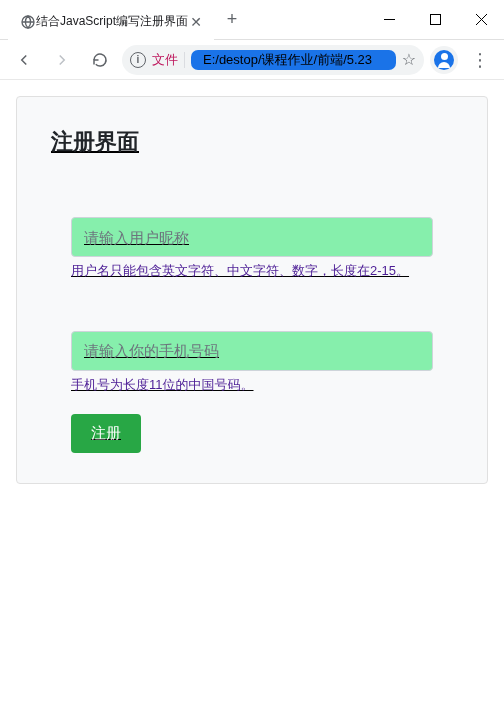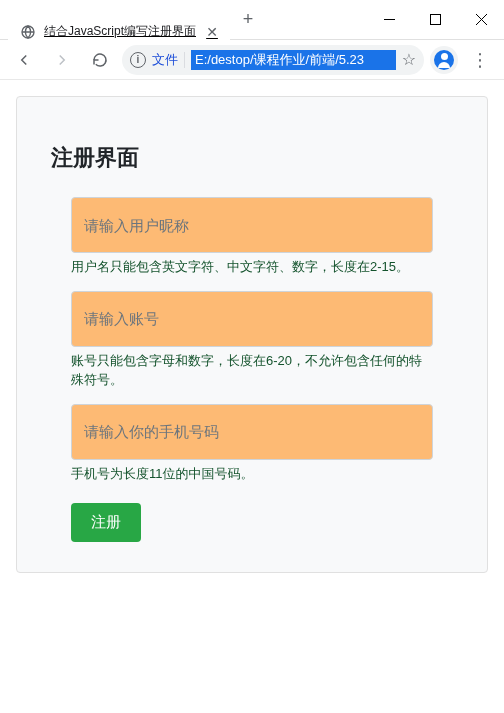--- a/index.html
+++ b/index.html
@@ -13,31 +13,29 @@
     
     .titlebar {
       height: 40px;
       background: #fff;
       display: flex;
       align-items: center;
       border-bottom: 1px solid #e0e0e0;
     }
     .tab {
       display: flex;
-      align-items: flex-end;
+      align-items: center;
       height: 36px;
       background: #fff;
       border-radius: 8px 8px 0 0;
       padding: 0 10px 0 12px;
       margin-left: 8px;
       margin-top: 4px;
-      gap: 8px;
       max-width: 240px;
       position: relative;
-      text-decoration: underline;
     }
     .tab .favicon {
       width: 16px;
       height: 16px;
       border-radius: 50%;
       display: flex;
       align-items: center;
       justify-content: center;
       font-size: 14px;
       color: #5f6368;
@@ -109,36 +107,37 @@
       border: 1.5px solid #5f6368;
       border-radius: 50%;
       display: flex; align-items: center; justify-content: center;
       font-size: 10px;
       font-weight: bold;
       color: #5f6368;
       flex-shrink: 0;
     }
     .addr-label {
       font-size: 13px;
-      color: #1d4ed8;
+      color: #be185d;
       flex-shrink: 0;
     }
     .addr-sep {
       width: 1px; height: 16px;
       background: #dadce0;
       flex-shrink: 0;
     }
     .addr-url {
       font-size: 13px;
       background: #1a73e8;
-      color: #ffffff;
-      padding: 1px 4px;
+      color: #000000;
+      padding: 1px 12px;
       white-space: nowrap;
       overflow: hidden;
       flex: 1;
+      border-radius: 7px;
     }
     .addr-star {
       color: #5f6368;
       font-size: 16px;
       flex-shrink: 0;
     }
     .avatar {
       width: 28px; height: 28px;
       border-radius: 50%;
       background: #f1f3f4;
@@ -173,53 +172,55 @@
       font-size: 18px;
     }
     
     .content {
       padding: 16px;
     }
     .form-card {
       background: #f8f9fa;
       border: 1px solid #e0e0e0;
       border-radius: 4px;
-      padding: 46px 34px 30px 34px;
+      padding: 30px 34px 30px 34px;
+      text-decoration: underline;
     }
     .form-title {
       font-size: 22px;
       font-weight: 700;
       color: #212529;
       margin-bottom: 24px;
     }
     .form-group {
       margin-bottom: 14px;
       padding: 0 20px;
     }
     .input-wrap {
       position: relative;
       display: flex;
       align-items: center;
     }
     .form-input {
       width: 100%;
-      height: 56px;
+      height: 40px;
       padding: 8px 12px;
       font-size: 15px;
       border: 1px solid #ced4da;
       border-radius: 4px;
-      background: #fdba74;
+      background: #86efac;
       color: #495057;
+      margin-top: 36px;
     }
     .form-input::placeholder {
       color: #6c757d;
     }
     .hint {
       font-size: 13px;
-      color: #14532d;
+      color: #4c1d95;
       margin-top: 4px;
       line-height: 1.5;
     }
     .eye-wrap {
       position: absolute;
       right: -34px;
       display: flex;
       align-items: center;
     }
     .eye-icon {
@@ -310,26 +311,20 @@
   <div class="form-card">
     <h2 class="form-title">注册界面</h2>
 
     <div class="form-group">
       <div class="input-wrap">
         <input class="form-input" type="text" placeholder="请输入用户昵称" style="">
       </div>
       <div class="hint">用户名只能包含英文字符、中文字符、数字，长度在2-15。</div>
     </div>
 
-    <div class="form-group">
-      <div class="input-wrap">
-        <input class="form-input" type="text" placeholder="请输入账号" style="">
-      </div>
-      <div class="hint">账号只能包含字母和数字，长度在6-20，不允许包含任何的特殊符号。</div>
-    </div>
 
 
     <div class="form-group">
       <div class="input-wrap">
         <input class="form-input" type="text" placeholder="请输入你的手机号码" style="">
       </div>
       <div class="hint">手机号为长度11位的中国号码。</div>
     </div>
 
     <div class="form-group">

